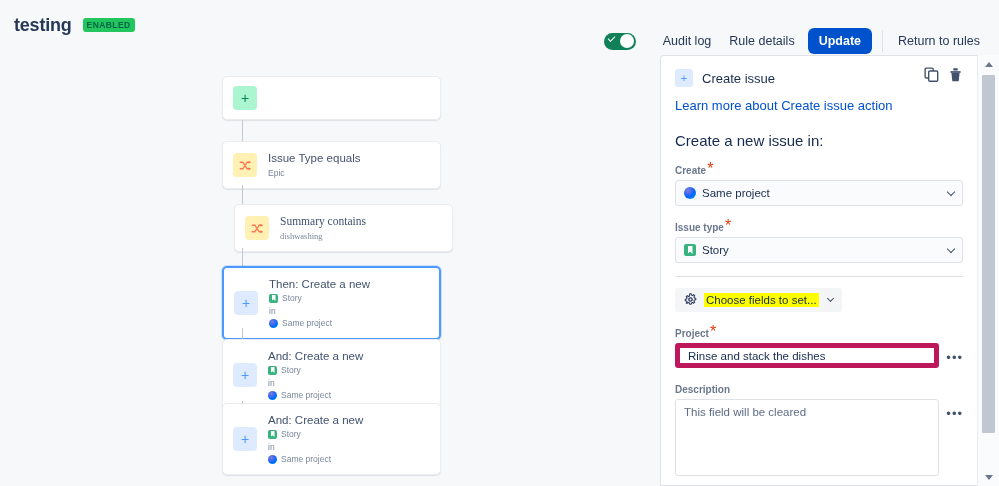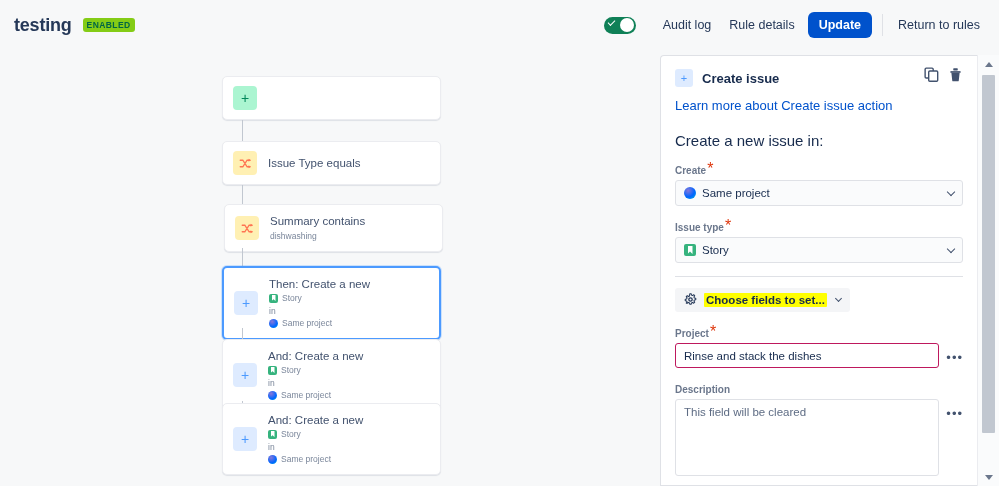--- a/index.html
+++ b/index.html
@@ -17,27 +17,27 @@
     position: absolute; top: 0; left: 0; width: 999px; height: 50px;
     background: #f7f8f9;
     display: flex; align-items: center;
   }
   .rule-title {
     margin-left: 14px;
     font-size: 18px; font-weight: 600; color: #253858; letter-spacing: -0.2px;
   }
   .enabled-badge {
     margin-left: 11px;
-    background: #84cc16; color: #006644;
+    background: #22c55e; color: #006644;
     font-size: 8.5px; font-weight: 700; letter-spacing: .4px;
     padding: 2px 4px; border-radius: 3px;
     text-transform: uppercase;
   }
   .header-right {
-    position: absolute; right: 10px; top: 0; height: 50px;
+    position: absolute; right: 10px; top: 16px; height: 50px;
     display: flex; align-items: center; gap: 0;
   }
   .toggle {
     width: 32px; height: 17px; border-radius: 9px; background: #0f8057;
     position: relative; margin-right: 18px; cursor: pointer;
   }
   .toggle .knob {
     position: absolute; right: 1.5px; top: 1.5px;
     width: 14px; height: 14px; border-radius: 50%; background: #fff;
   }
@@ -117,21 +117,21 @@
     border-right: none;
     overflow: hidden;
   }
   .panel-inner { padding: 13px 14px 0 14px; position: relative; }
   .panel-head { display: flex; align-items: center; margin-bottom: 11px; }
   .panel-head-icon {
     width: 18px; height: 18px; border-radius: 3px; background: #deebff;
     color: #4c9aff; font-size: 11px; line-height: 18px; text-align: center;
     margin-right: 9px;
   }
-  .panel-title { font-size: 13px; font-weight: 700; color: #172b4d; }
+  .panel-title { font-size: 13px; font-weight: 400; color: #172b4d; }
   .panel-actions { position: absolute; right: 14px; top: 11px; display: flex; gap: 9px; }
   .icon-btn { cursor: pointer; line-height: 0; }
   .learn-link {
     font-size: 13px; color: #0052cc; cursor: pointer;
     display: block; margin-bottom: 19px;
   }
   .plain-text { font-size: 15px; color: #172b4d; margin-bottom: 11px; }
   .field-label {
     font-size: 10px; font-weight: 600; color: #6b778c;
     margin-bottom: 4px; display: inline-block;
@@ -161,33 +161,33 @@
   }
   .story-avatar:after {
     content:''; position:absolute; left:3.5px; top:2px; width:5px; height:8px;
     background:#fff; clip-path: polygon(0 0,100% 0,100% 100%,50% 70%,0 100%);
   }
   .divider { height: 1px; background: #dfe1e6; margin: 13px 0 11px 0; }
   .chip-btn {
     display: inline-flex; align-items: center; gap: 7px;
     background: #f4f5f7; border: none; border-radius: 3px;
     height: 24px; padding: 0 9px; cursor: pointer;
-    font-size: 11.5px; color: #172b4d; font-weight: 700;
+    font-size: 11.5px; color: #172b4d; font-weight: 400;
     position: relative;
   }
   .chip-btn .caret-sm {
     width: 5px; height: 5px; margin-left: 2px; margin-top: -3px;
     border-right: 1.2px solid #42526e; border-bottom: 1.2px solid #42526e;
     transform: rotate(45deg);
   }
   .hl { background: #ffff00; padding: 1px 2px; border-radius: 1px; }
   .input-row { display: flex; align-items: flex-start; gap: 7px; }
   .text-input {
     flex: 1 1 auto; height: 25px;
-    border: 1px solid #be185d; border-radius: 3px; background: #fff;
+    border: 5px solid #be185d; border-radius: 3px; background: #fff;
     font-size: 11.5px; color: #172b4d; padding: 0 8px;
     font-family: "Liberation Sans", sans-serif;
   }
   .textarea {
     flex: 1 1 auto; height: 77px;
     border: 1px solid #dfe1e6; border-radius: 3px; background: #fff;
     font-size: 11.5px; color: #5e6c84; padding: 6px 8px;
     resize: none; font-family: "Liberation Sans", sans-serif;
   }
   .dots {
@@ -248,24 +248,25 @@
         <div class="node" style="position: absolute; top: 78px; left: 0px;">
           <div class="node-icon ico-condition">
             <svg width="13" height="13" viewBox="0 0 16 16">
               <path d="M1.5 4h3.2L10 12h3.6M1.5 12h3.2L10 4h3.6" fill="none" stroke="#ff7452" stroke-width="1.6" stroke-linecap="round"></path>
               <path d="M11.8 2.2 14.4 4 11.8 5.8z" fill="#ff7452"></path>
               <path d="M11.8 10.2 14.4 12 11.8 13.8z" fill="#ff7452"></path>
             </svg>
           </div>
           <div class="node-body">
             <div class="node-title">Issue Type equals</div>
+            <div class="node-sub">Epic</div>
           </div>
         </div>
         <div class="connector" style="top: 122px; height: 19px;"></div>
-        <div class="node" style="position: absolute; top: 141px; left: 2px;">
+        <div class="node" style="position: absolute; top: 141px; left: 12px; font-family: Liberation Serif, serif;">
           <div class="node-icon ico-condition">
             <svg width="13" height="13" viewBox="0 0 16 16">
               <path d="M1.5 4h3.2L10 12h3.6M1.5 12h3.2L10 4h3.6" fill="none" stroke="#ff7452" stroke-width="1.6" stroke-linecap="round"></path>
               <path d="M11.8 2.2 14.4 4 11.8 5.8z" fill="#ff7452"></path>
               <path d="M11.8 10.2 14.4 12 11.8 13.8z" fill="#ff7452"></path>
             </svg>
           </div>
           <div class="node-body">
             <div class="node-title">Summary contains</div>
             <div class="node-sub">dishwashing</div>

